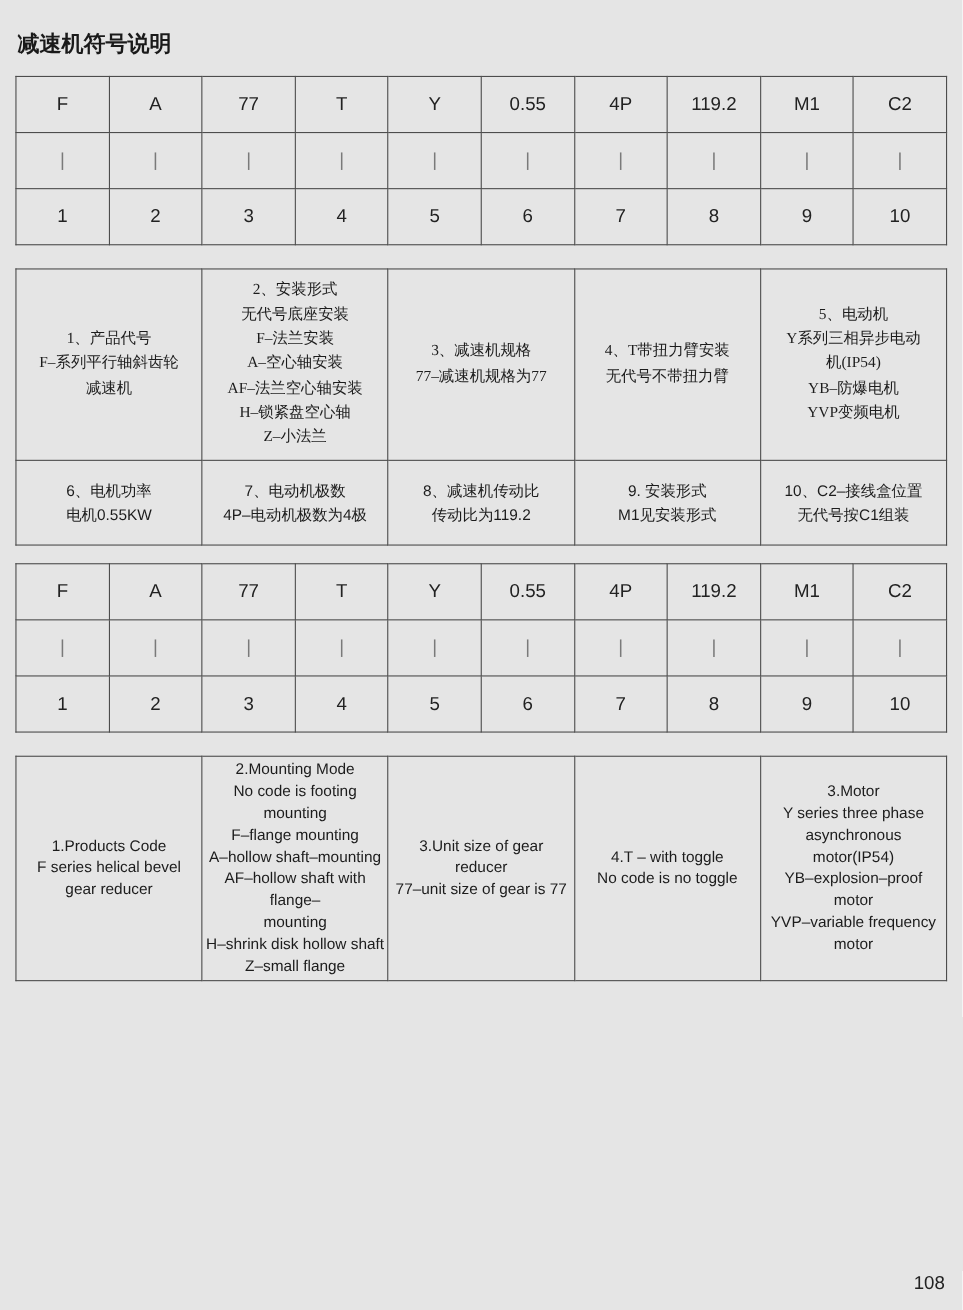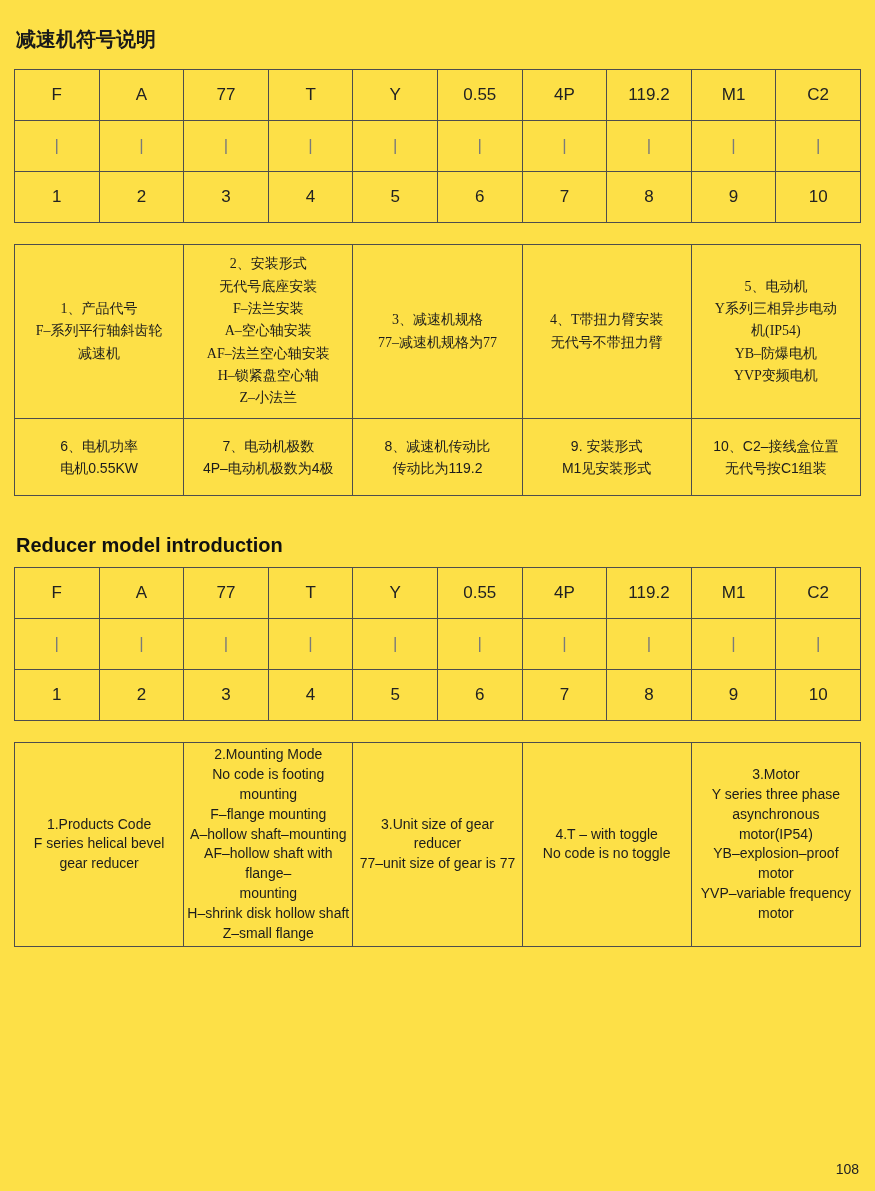--- a/index.html
+++ b/index.html
@@ -1,21 +1,21 @@
 <!DOCTYPE html>
 <html><head>
 <meta charset="utf-8">
 <style>
   html, body { margin:0; padding:0; background:#ffffff; }
   .page {
     position:relative;
     width:875px; height:1191px;
     box-sizing:border-box;
     padding:26px 14px 0 14px;
-    background:#fde047;
+    background:#e5e5e5;
     font-family:"Liberation Sans","DejaVu Sans",sans-serif;
     color:#1c1c1c;
     overflow:hidden;
   }
   .title-cn {
     font-size:20px;
     font-weight:600;
     margin-left:2px;
     color:#1a1a1a;
   }
@@ -47,21 +47,21 @@
     color:#111;
   }
   .title-en + .code-table { margin-top:10px; }
   .exp-en td { font-size:14px; line-height:1.42; }
   .exp-en tr.row1 td { height:187px; }
   .exp-en tr.row2 td { height:173px; }
   .page-number {
     position:absolute;
     right:16px;
     bottom:14px;
-    font-size:14px;
+    font-size:17px;
     color:#222;
   }
 </style>
 </head>
 <body>
 
 <div class="page">
 
   <div class="title-cn">减速机符号说明</div>
 
@@ -137,21 +137,20 @@
           <td>8、减速机传动比
 传动比为119.2</td>
           <td>9. 安装形式
 M1见安装形式</td>
           <td>10、C2–接线盒位置
 无代号按C1组装</td>
         </tr>
       </tbody>
   </table>
 
-  <div class="title-en">Reducer model introduction</div>
 
   <table class="code-table">
     <tbody>
         <tr>
           <td>F</td>
           <td>A</td>
           <td>77</td>
           <td>T</td>
           <td>Y</td>
           <td>0.55</td>

